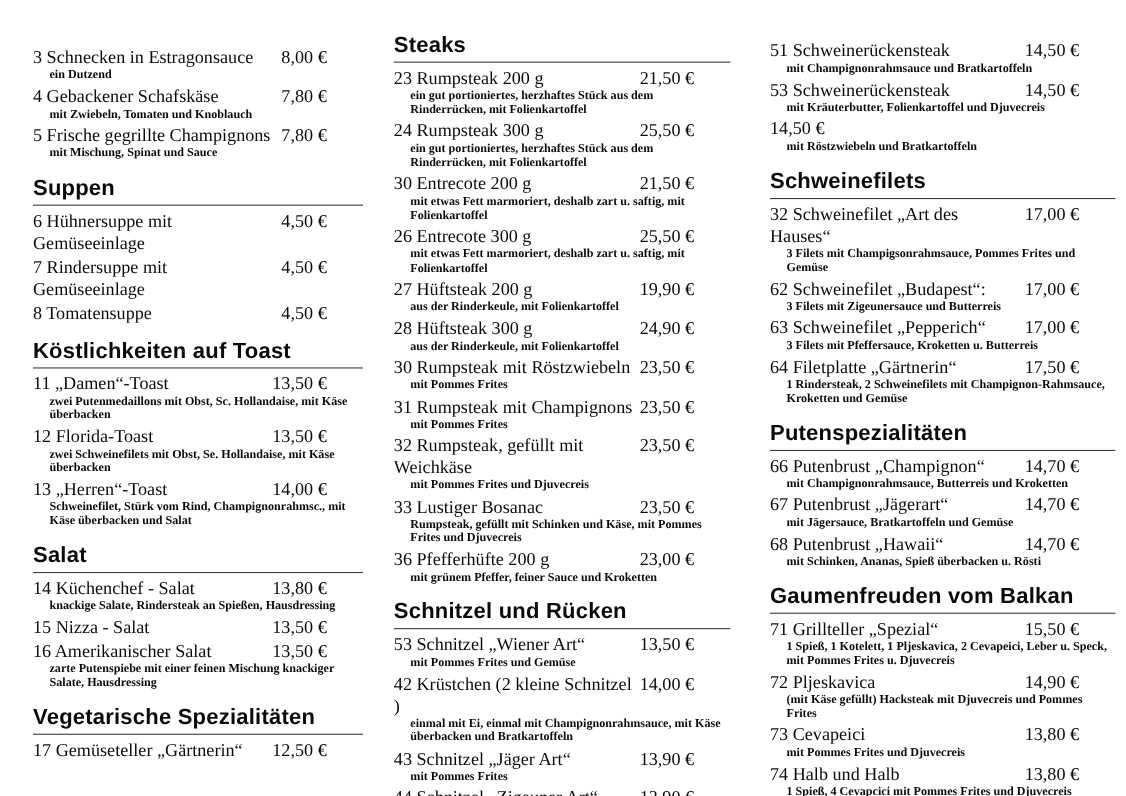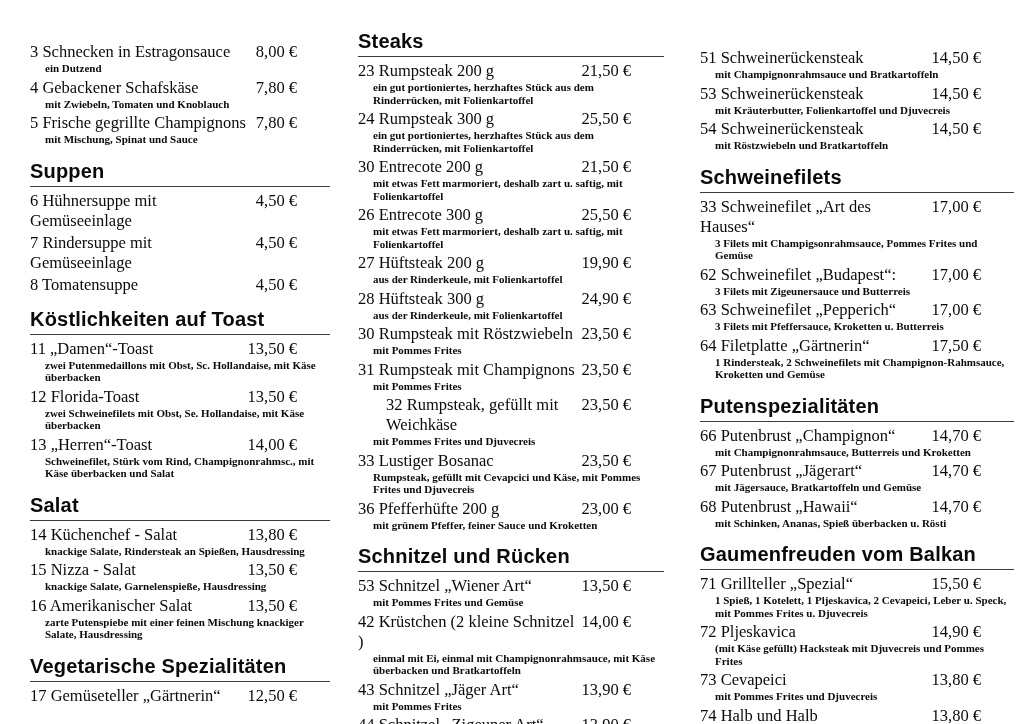--- a/index.html
+++ b/index.html
@@ -27,35 +27,34 @@
     font-family: "Liberation Sans", sans-serif;
     font-weight: bold;
     font-size: 20px;
     line-height: 23px;
     letter-spacing: 0.2px;
     margin: 13px 0 4px 0;
     padding-bottom: 3px;
     border-bottom: 1.5px solid #3c3c3c;
   }
   .menu-section:first-child .section-title { margin-top: 0; }
-  .menu-section.no-title { margin-top: 16px; }
+  .menu-section.no-title { margin-top: 4px; }
 
   .menu-item { margin-bottom: 2px; }
   .item-line {
     display: flex;
     justify-content: space-between;
     align-items: baseline;
     font-size: 16.5px;
     line-height: 20px;
     padding-right: 33px;
   }
   .item-line.inline {
     justify-content: flex-start;
     gap: 9px;
-    margin-left: 28px;
   }
   .item-name { padding-right: 6px; }
   .item-price { white-space: nowrap; }
   .item-desc {
     font-size: 11px;
     font-weight: bold;
     line-height: 12.5px;
     padding: 0 6px 1px 15px;
   }
 </style>
@@ -139,21 +138,20 @@
             <span class="item-name">14 Küchenchef - Salat</span>
             <span class="item-price">13,80 €</span>
           </div>
           <div class="item-desc">knackige Salate, Rindersteak an Spießen, Hausdressing</div>
         </div>
         <div class="menu-item">
           <div class="item-line">
             <span class="item-name">15 Nizza - Salat</span>
             <span class="item-price">13,50 €</span>
           </div>
-          <div class="item-desc">knackige Salate, Garnelenspieße, Hausdressing</div>
         </div>
         <div class="menu-item">
           <div class="item-line">
             <span class="item-name">16 Amerikanischer Salat</span>
             <span class="item-price">13,50 €</span>
           </div>
           <div class="item-desc">zarte Putenspiebe mit einer feinen Mischung knackiger Salate, Hausdressing</div>
         </div>
       </section>
       <section class="menu-section">
@@ -230,21 +228,21 @@
             <span class="item-name">32 Rumpsteak, gefüllt mit Weichkäse</span>
             <span class="item-price">23,50 €</span>
           </div>
           <div class="item-desc">mit Pommes Frites und Djuvecreis</div>
         </div>
         <div class="menu-item">
           <div class="item-line">
             <span class="item-name">33 Lustiger Bosanac</span>
             <span class="item-price">23,50 €</span>
           </div>
-          <div class="item-desc">Rumpsteak, gefüllt mit Cevapcici und Käse, mit Pommes Frites und Djuvecreis</div>
+          <div class="item-desc">Rumpsteak, gefüllt mit Schinken und Käse, mit Pommes Frites und Djuvecreis</div>
         </div>
         <div class="menu-item">
           <div class="item-line">
             <span class="item-name">36 Pfefferhüfte 200 g</span>
             <span class="item-price">23,00 €</span>
           </div>
           <div class="item-desc">mit grünem Pfeffer, feiner Sauce und Kroketten</div>
         </div>
       </section>
       <section class="menu-section">
@@ -289,31 +287,30 @@
         </div>
         <div class="menu-item">
           <div class="item-line">
             <span class="item-name">53 Schweinerückensteak</span>
             <span class="item-price">14,50 €</span>
           </div>
           <div class="item-desc">mit Kräuterbutter, Folienkartoffel und Djuvecreis</div>
         </div>
         <div class="menu-item">
           <div class="item-line">
-            <span class="item-name">54 Schweinerückensteak</span>
             <span class="item-price">14,50 €</span>
           </div>
           <div class="item-desc">mit Röstzwiebeln und Bratkartoffeln</div>
         </div>
       </section>
       <section class="menu-section">
         <h2 class="section-title">Schweinefilets</h2>
         <div class="menu-item">
           <div class="item-line">
-            <span class="item-name">33 Schweinefilet „Art des Hauses“</span>
+            <span class="item-name">32 Schweinefilet „Art des Hauses“</span>
             <span class="item-price">17,00 €</span>
           </div>
           <div class="item-desc">3 Filets mit Champigsonrahmsauce, Pommes Frites und Gemüse</div>
         </div>
         <div class="menu-item">
           <div class="item-line">
             <span class="item-name">62 Schweinefilet „Budapest“:</span>
             <span class="item-price">17,00 €</span>
           </div>
           <div class="item-desc">3 Filets mit Zigeunersauce und Butterreis</div>

